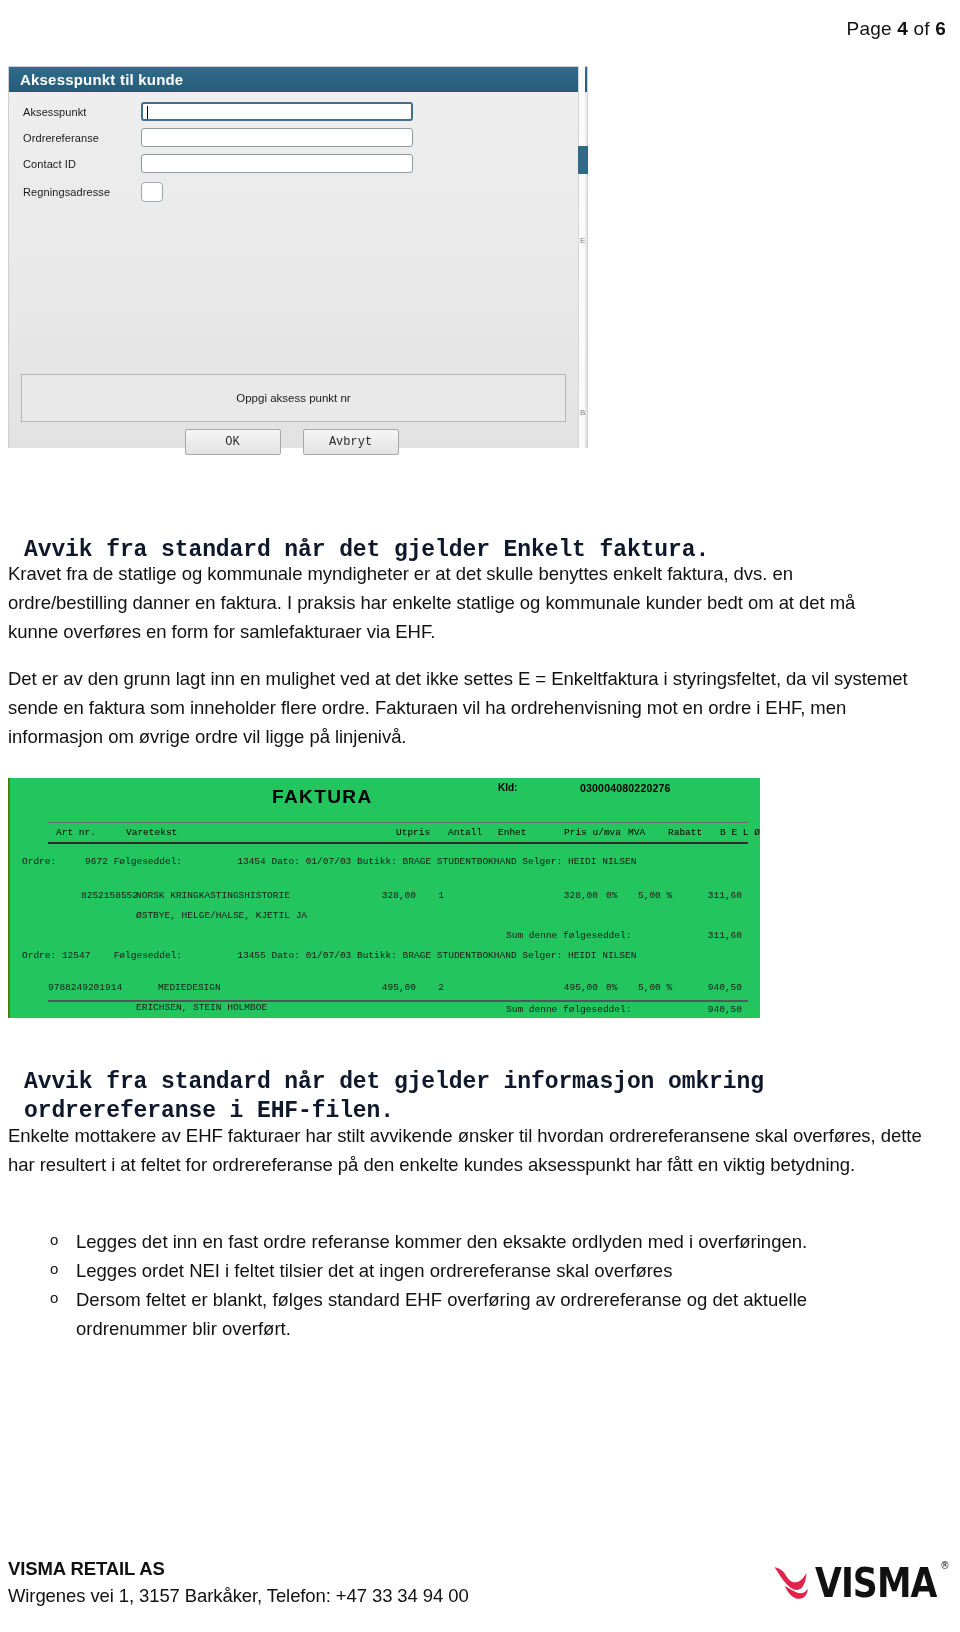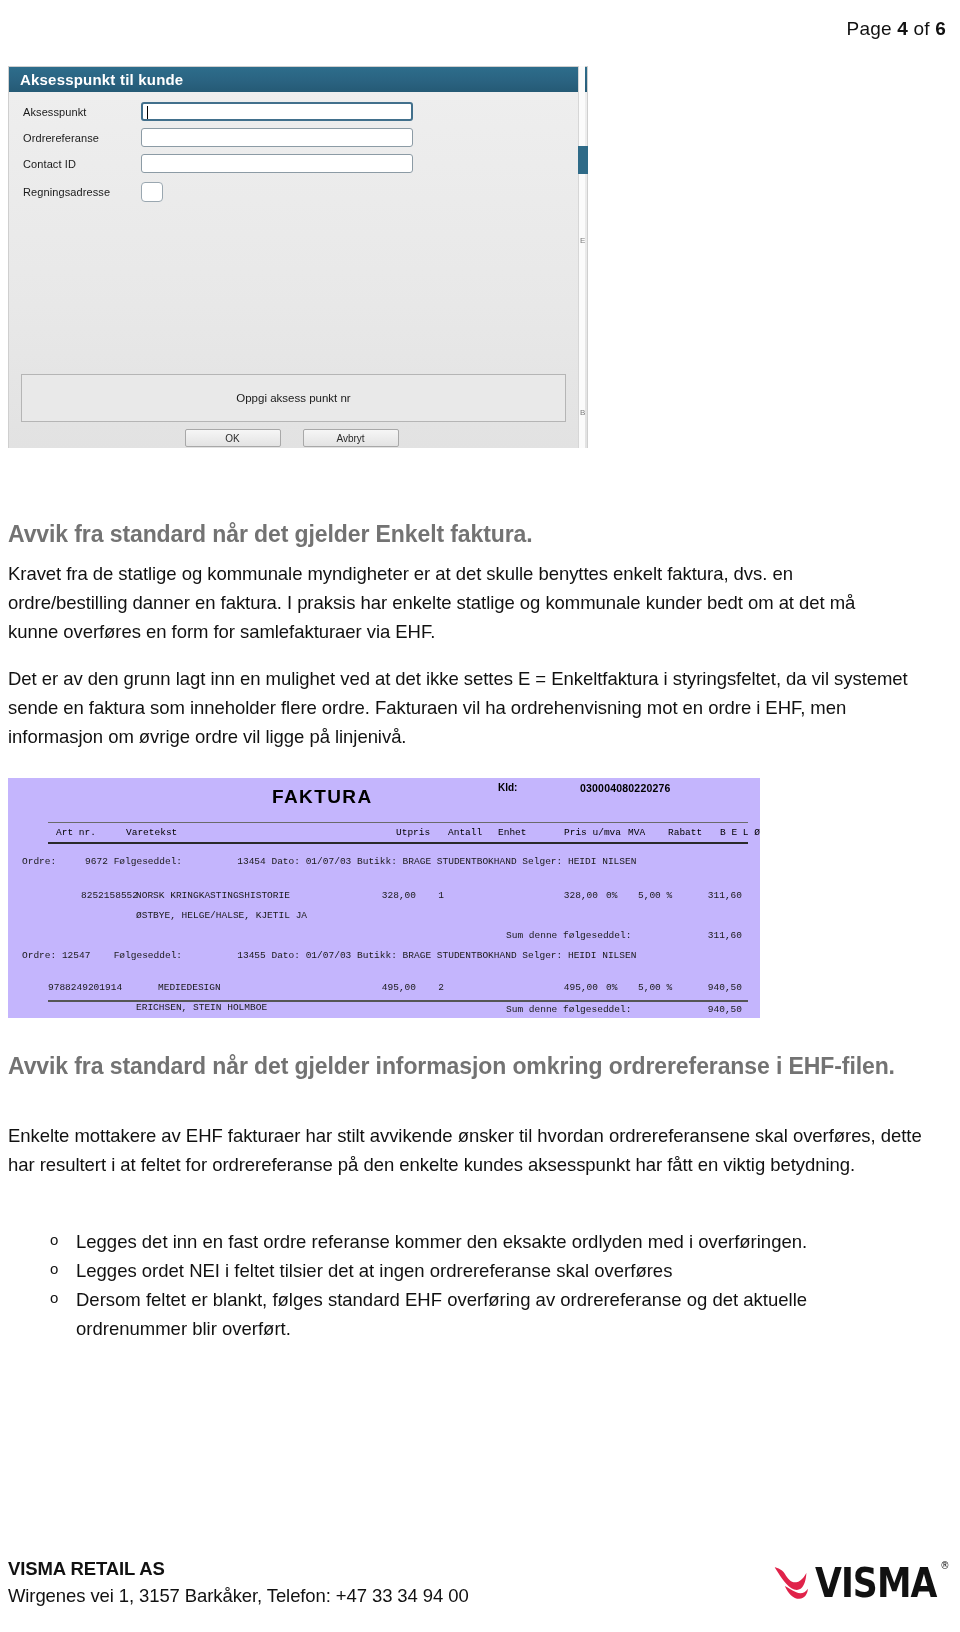--- a/index.html
+++ b/index.html
@@ -113,30 +113,31 @@
     position: absolute;
     left: 0;
     top: 337px;
     width: 565px;
     display: flex;
     justify-content: center;
     gap: 22px;
   }
   .dlg-btn {
     width: 96px;
-    height: 18px;
+    height: 26px;
     background: linear-gradient(to bottom, #f6f6f6 0%, #e3e3e3 100%);
     border: 1px solid #a8a8a8;
     border-radius: 2px;
-    font-size: 10px;
+    font-size: 12px;
     color: #2b2b2b;
     display: flex;
     align-items: center;
     justify-content: center;
     box-sizing: border-box;
+    font-family: Liberation Mono, monospace;
   }
   .shot-scroll-track {
     position: absolute;
     left: 578px;
     top: 66px;
     width: 7px;
     height: 382px;
     background: #fbfbfb;
     border-left: 1px solid #d6d6d6;
     box-sizing: border-box;
@@ -157,44 +158,45 @@
   }
 
   
   .doc {
     position: absolute;
     left: 8px;
     top: 0;
     width: 944px;
   }
   h2.blue-heading {
-    color: #737373;
+    color: #0f172a;
     font-size: 23px;
     font-weight: bold;
-    margin: 0;
+    margin: 16px;
     line-height: 1.27;
     letter-spacing: -0.1px;
+    font-family: Liberation Mono, monospace;
   }
   p.body-text {
     font-size: 18.5px;
     line-height: 1.56;
     margin: 0;
     color: #111;
     letter-spacing: -0.05px;
   }
 
   
   .invoice-shot {
     position: absolute;
     left: 8px;
     top: 778px;
     width: 752px;
     height: 240px;
-    background: #c4b5fd;
-    border-left: 2px solid #c4b5fd;
+    background: #22c55e;
+    border-left: 2px solid #4d7c0f;
     box-sizing: border-box;
     font-family: "Liberation Mono", monospace;
     overflow: hidden;
   }
   .inv-title-row {
     position: relative;
     height: 38px;
   }
   .inv-title {
     position: absolute;

